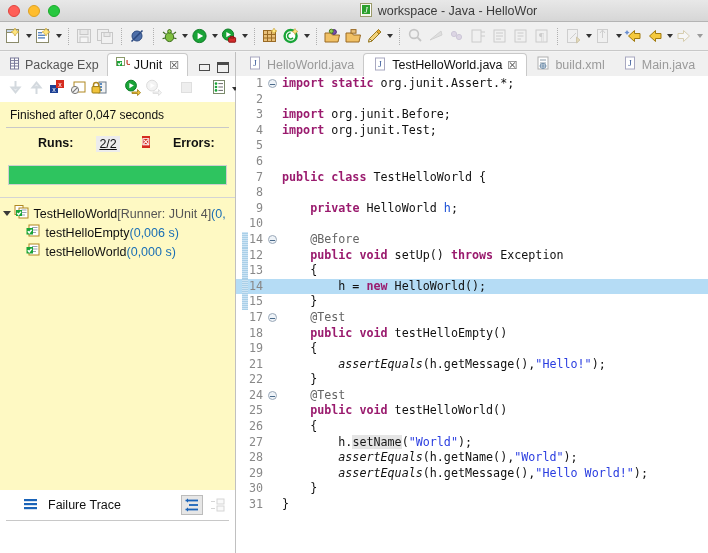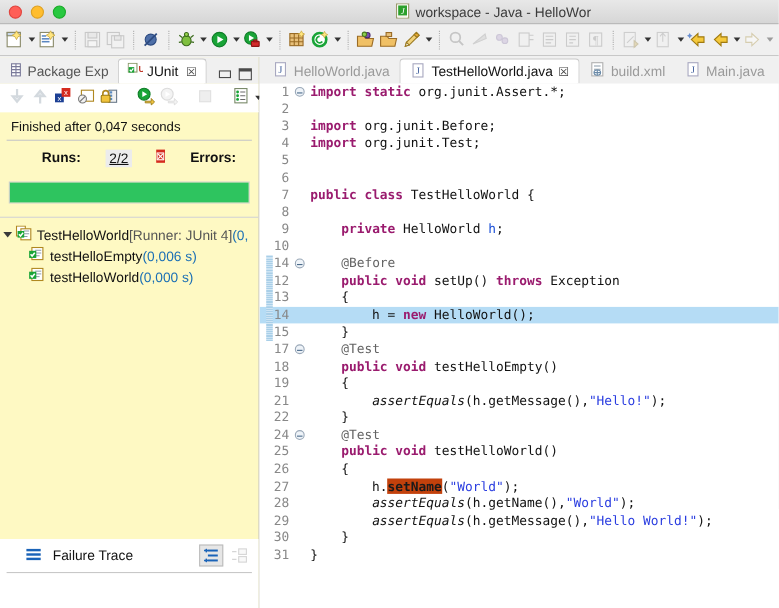--- a/index.html
+++ b/index.html
@@ -156,21 +156,21 @@
      width:5px; height:1px; background:#4a6a8a; }
   .txt{ flex:1; padding-left:4px; }
   .chbar{ position:absolute; left:6px; width:6px; height:15.6px;
      background:repeating-linear-gradient(0deg,#a9cfe8 0 1px,#cde4f4 1px 2px); }
 
   .k{ color:#9a1b6e; font-weight:bold; }   
   .s{ color:#2a3de0; }                     
   .an{ color:#646464; }                    
   .fld{ color:#1a4fd6; }                   
   .st{ font-style:italic; color:#111; }    
-  .occ{ background:#c2410c;font-weight:bold; }              
+  .occ{ background:#e5e5e5; }              
   .pl{ color:#111; }
 </style>
 </head>
 <body>
 
 <div class="window">
 
   <div class="titlebar">
     <div class="traffic">
       <div class="dot r"></div>

